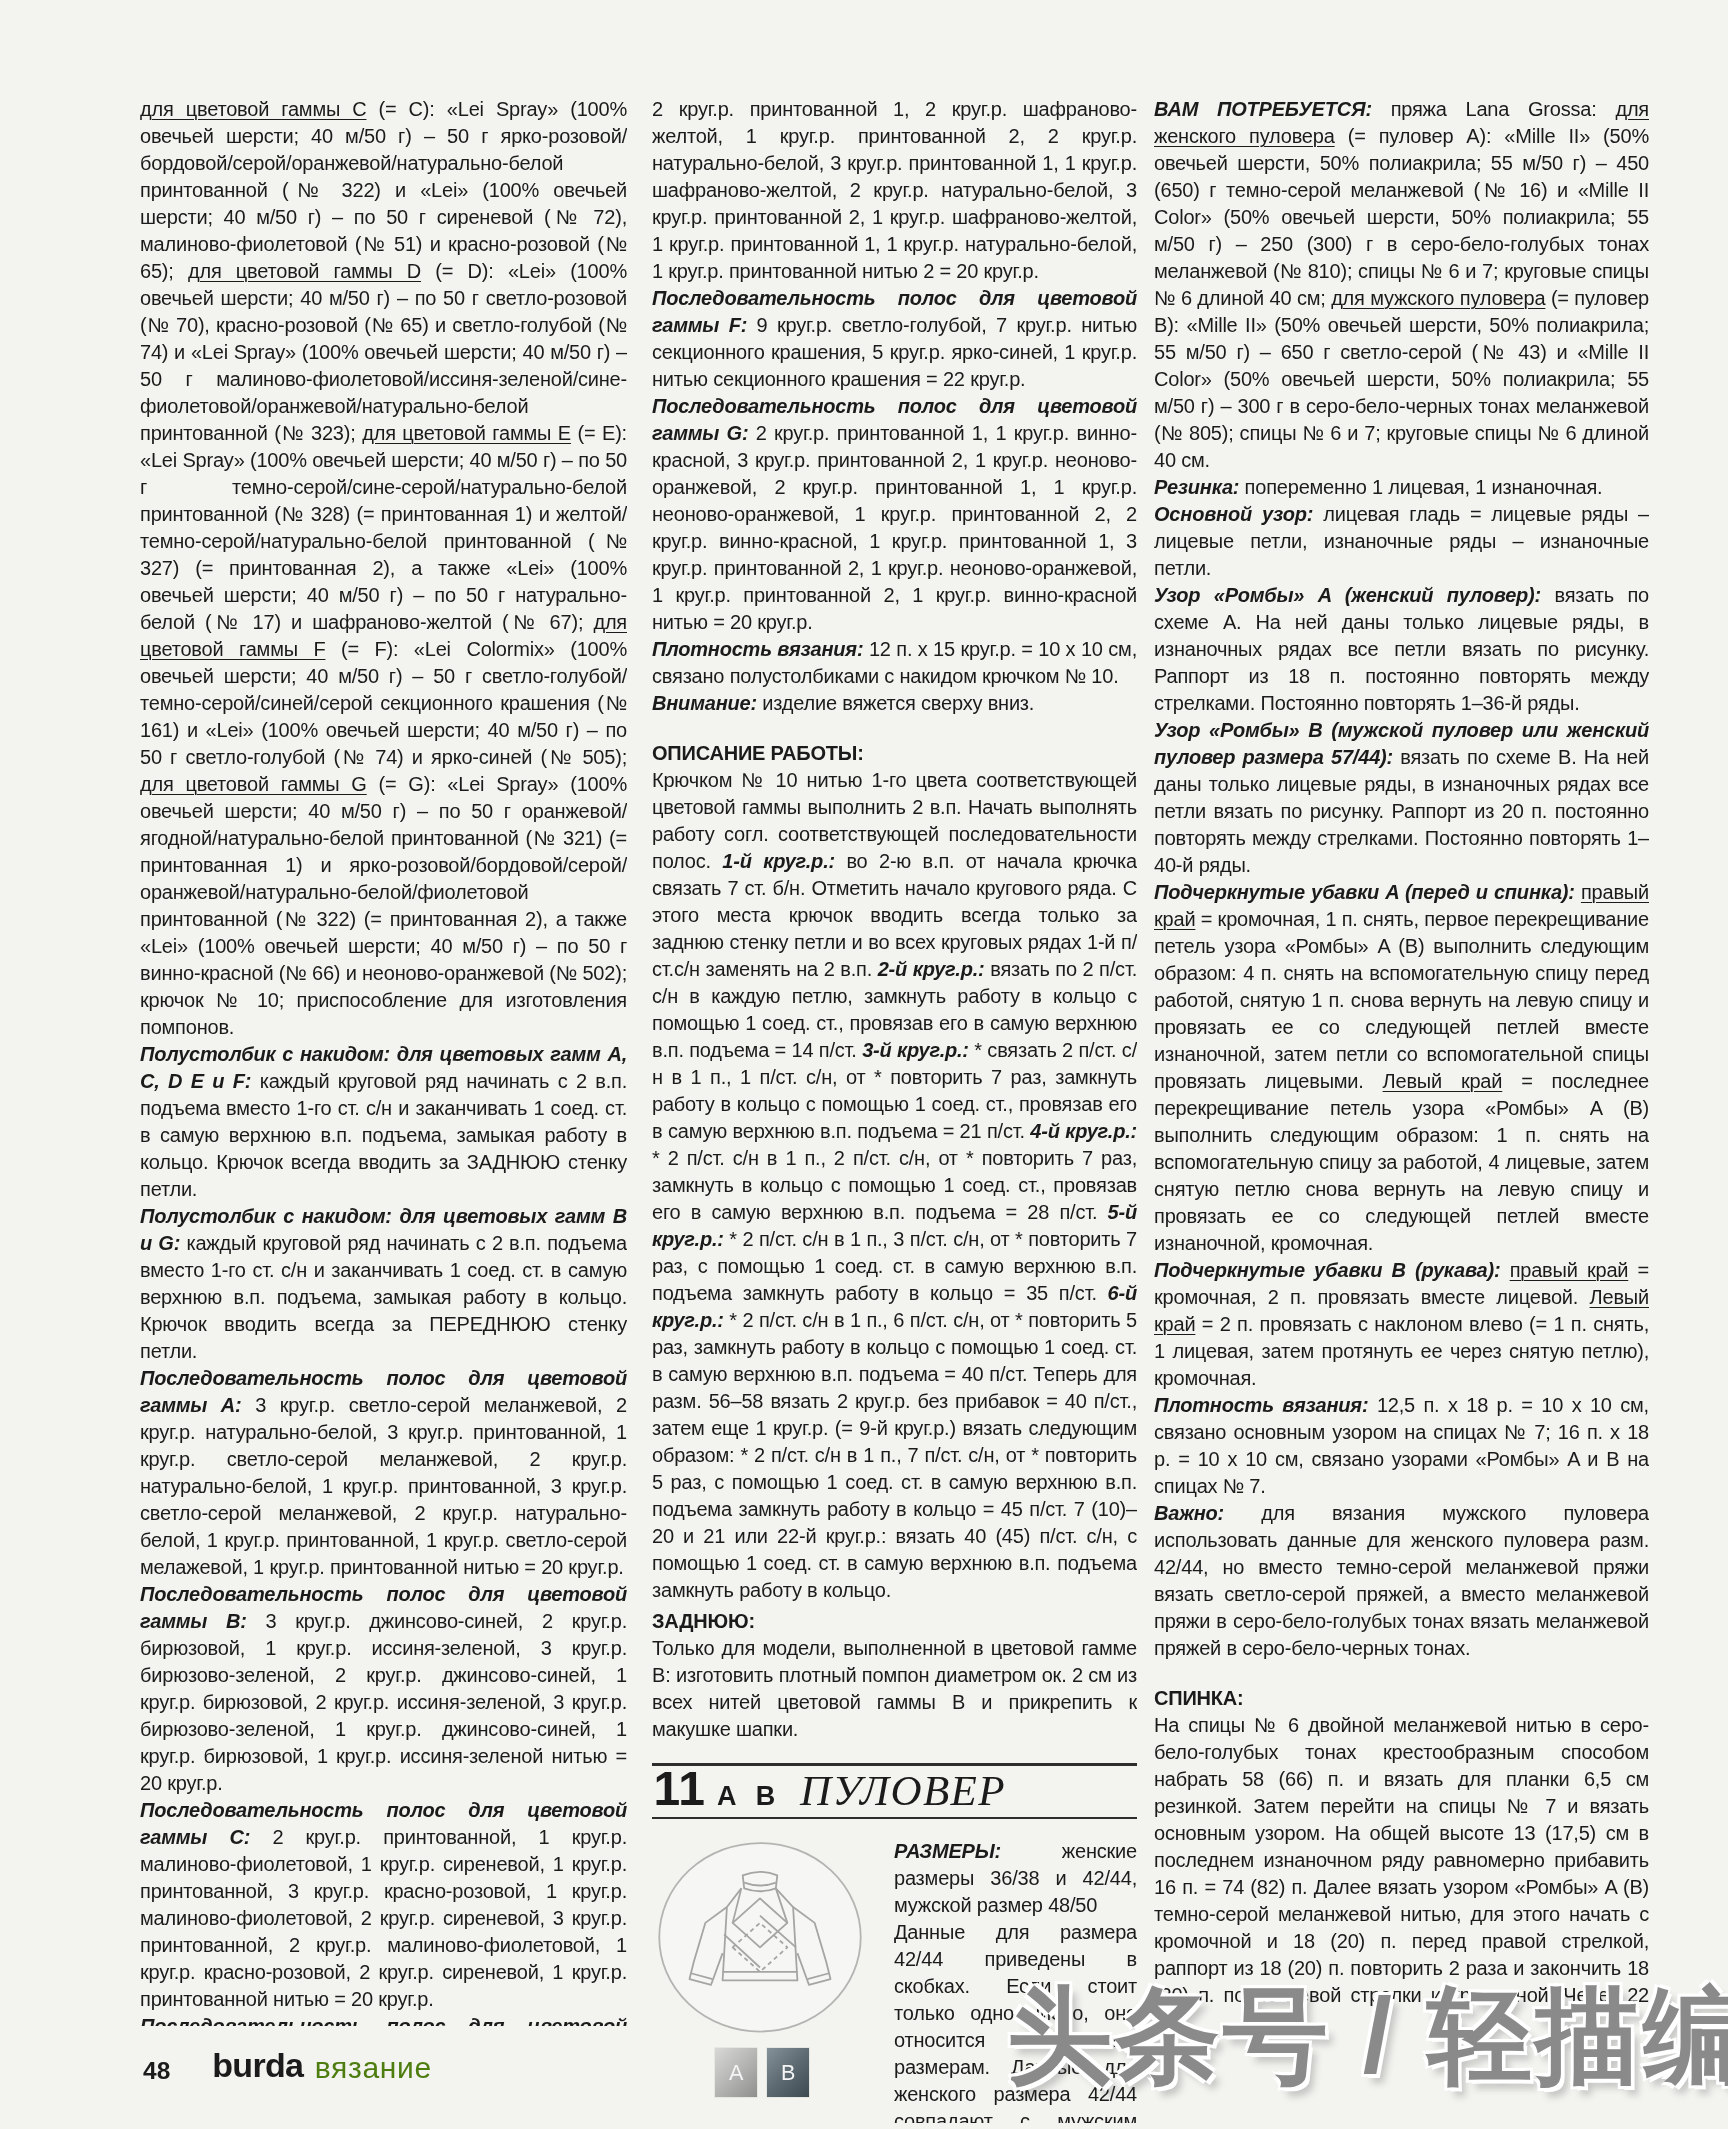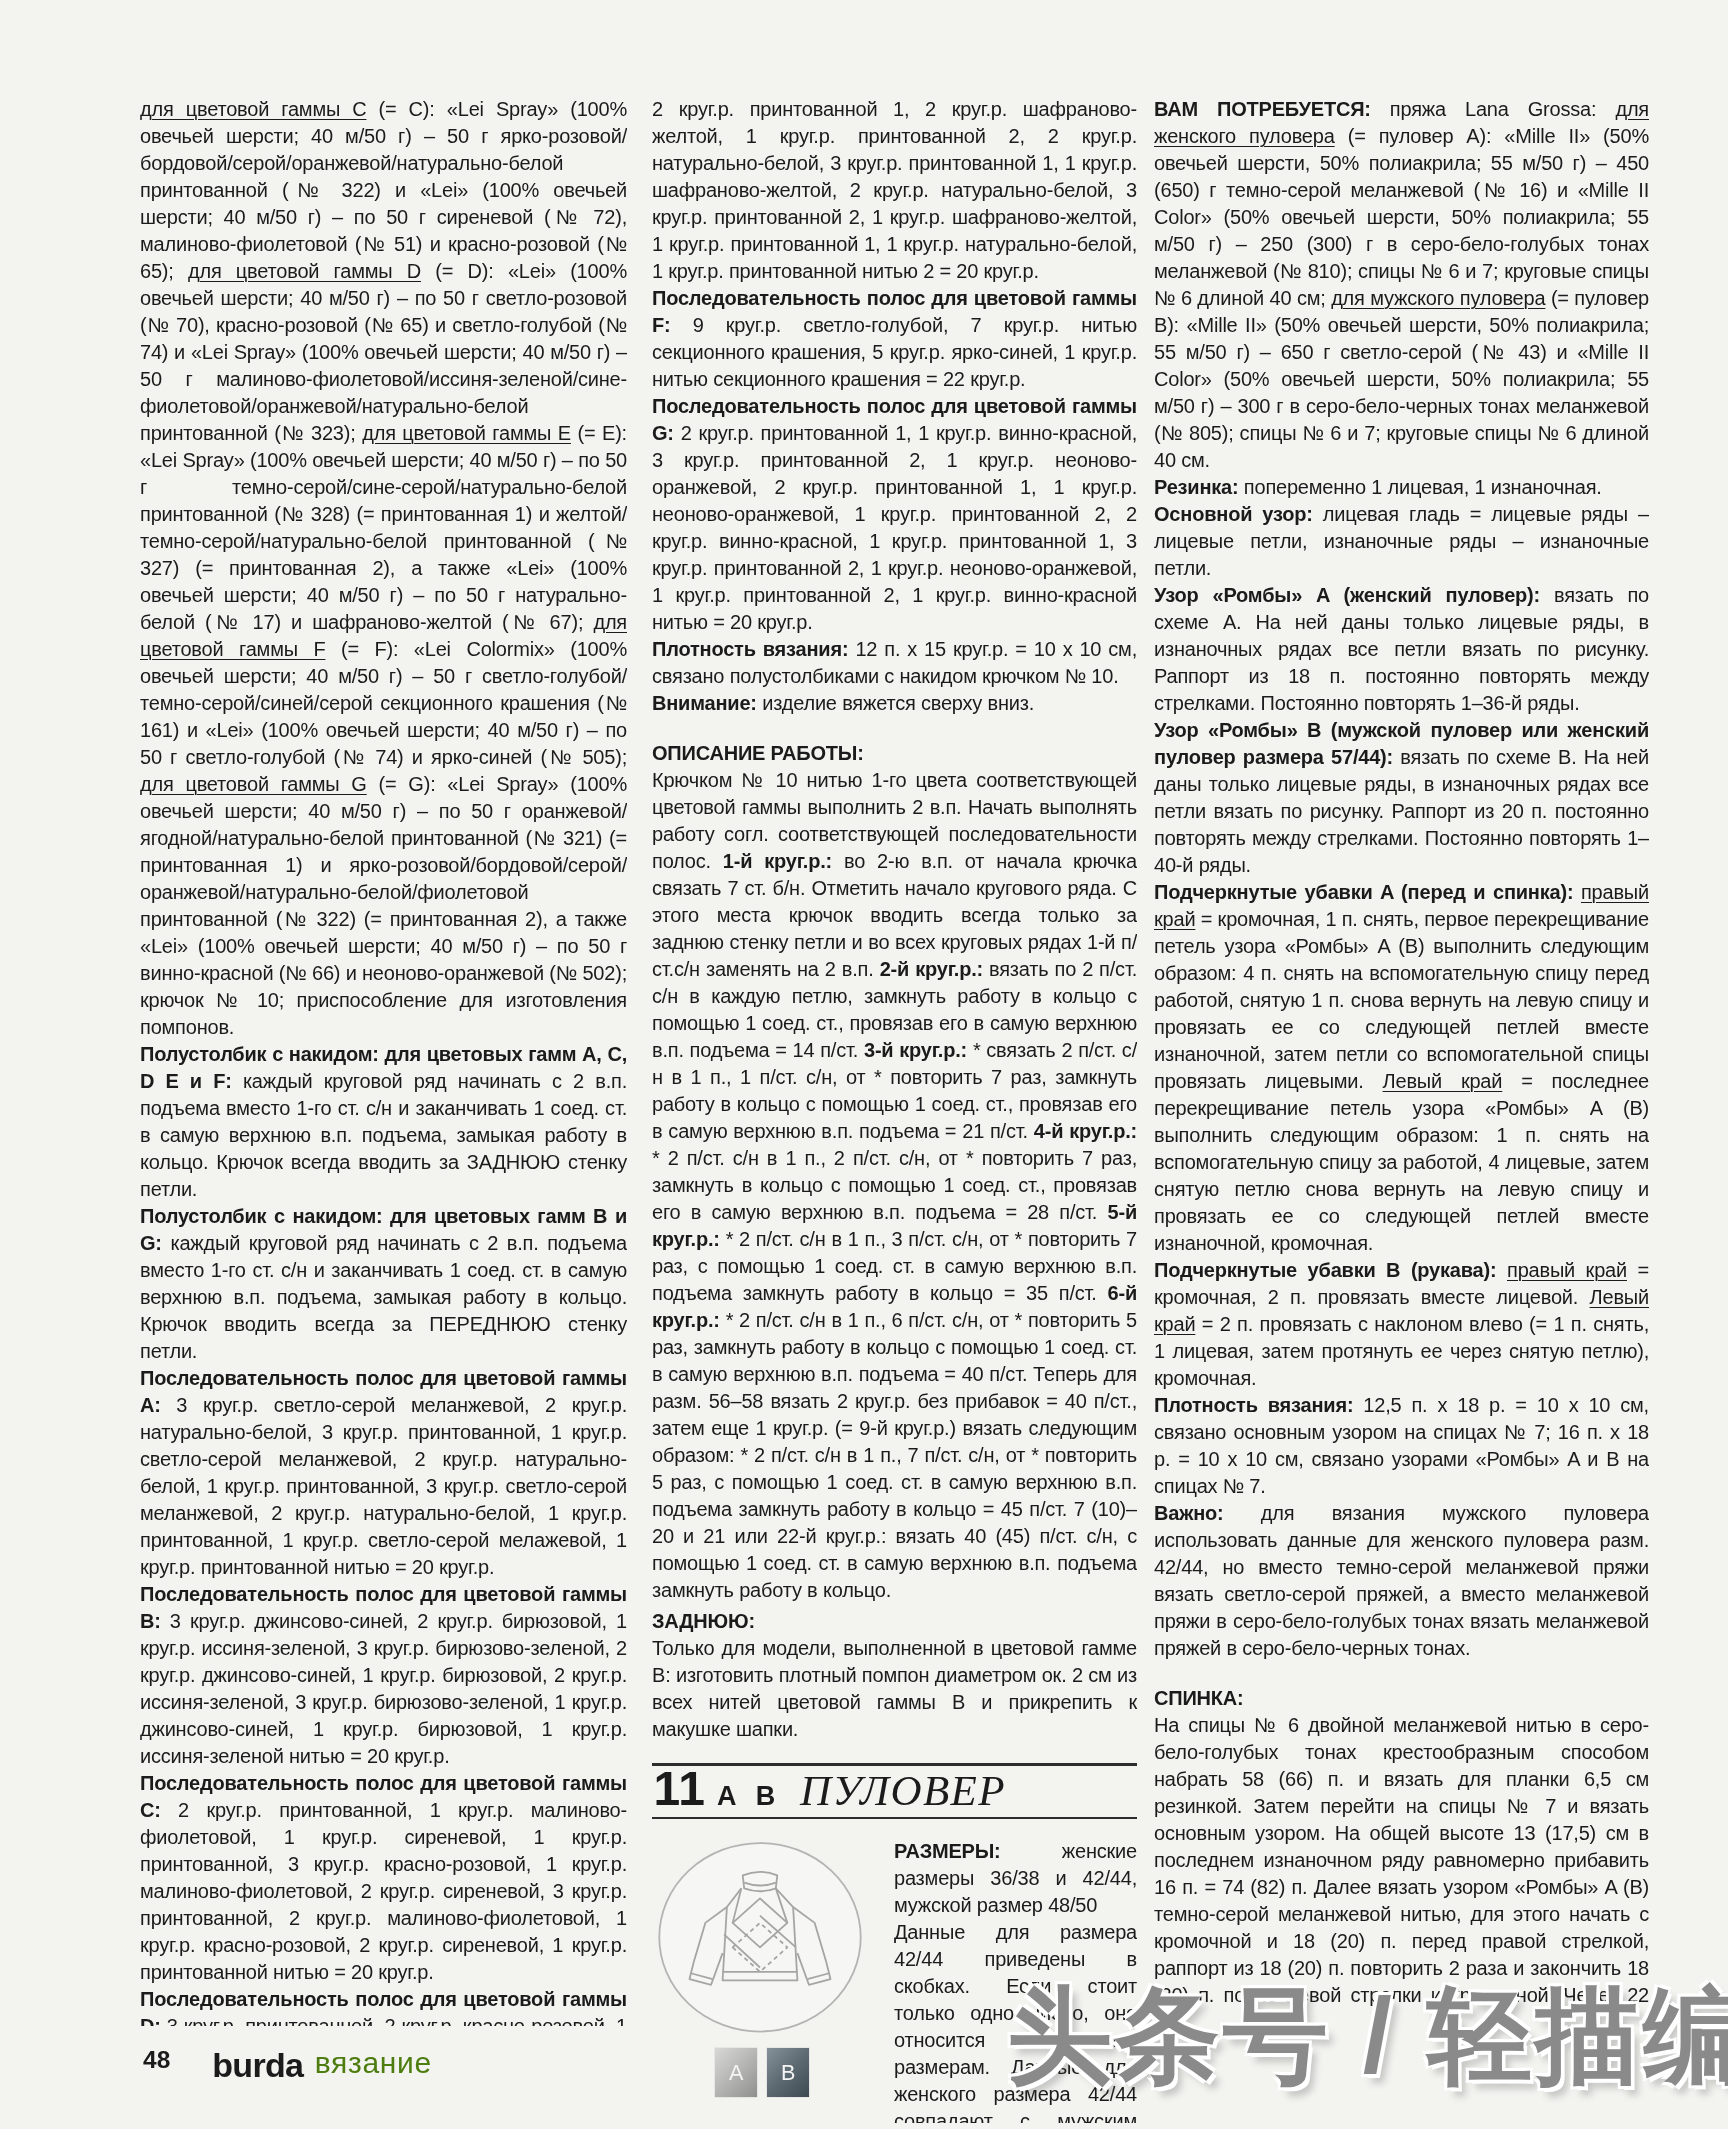--- a/index.html
+++ b/index.html
@@ -4,21 +4,21 @@
 <style>
   html,body{margin:0;padding:0;}
   body{
     width:1728px;height:2129px;position:relative;overflow:hidden;
     background:#f3f3f0;
     font-family:"Liberation Sans","DejaVu Sans",sans-serif;
     color:#1b1b1b;
   }
   .col{position:absolute;top:96px;text-align:justify;font-size:20px;line-height:27px;letter-spacing:-0.2px;overflow:hidden;}
   .col p{margin:0;}
-  .col p b{font-weight:bold;}
+  .col p b{font-weight:bold;font-style:italic;}
   .col p u{text-underline-offset:2.9px;text-decoration-thickness:1.4px;}
   #col1{left:140px;width:487px;height:1930px;}
   #col2{left:652px;width:485px;height:2027px;}
   #col3{left:1154px;width:495px;height:1910px;}
   .h-run{font-weight:bold;margin-top:23px !important;}
   .h-run.tight{margin-top:4.3px !important;}
   
   .pattern-block{margin-top:20px;}
   .pattern-rule-top{border-top:3.6px solid #2d2d2d;}
   .pattern-title-row{display:flex;align-items:baseline;padding:8.6px 1.4px 7.2px 1.4px;}
@@ -30,21 +30,21 @@
   .illo-row{display:flex;margin-top:19px;}
   .illo-left{width:222px;flex:0 0 222px;}
   .swatch-row{display:flex;gap:10px;margin:10px 0 0 63px;}
   .swatch{width:42px;height:49px;display:flex;align-items:center;justify-content:center;
           color:#f4f4f4;font-size:21.6px;box-shadow:0 0 0 0.7px rgba(0,0,0,0.08);}
   .swatch.a{background:linear-gradient(135deg,#d8d8d6 0%,#b9b9b7 45%,#8f8f8d 100%);}
   .swatch.b{background:linear-gradient(135deg,#86929a 0%,#5d6a72 50%,#3e4a52 100%);}
   .sizes-text{flex:1;margin-left:20px;text-align:justify;font-size:20px;line-height:27px;}
   .sizes-text p{margin:0;}
   
-  .footer{position:absolute;left:143px;top:2046px;display:flex;align-items:flex-start;}
+  .footer{position:absolute;left:143px;top:2046px;display:flex;align-items:flex-end;}
   .footer .pagenum{font-size:24.5px;font-weight:bold;}
   .footer .brand{font-size:34px;font-weight:bold;letter-spacing:-0.7px;margin-left:42px;}
   .footer .brand-suffix{font-size:30px;color:#4d7c0f;margin-left:11.5px;letter-spacing:0.7px;}
   
   .watermark{
     position:absolute;left:1007px;top:1967px;width:720px;
     font-size:105px;font-weight:bold;white-space:nowrap;
     color:#8a8a8a;
     text-shadow:-2.9px -2.9px 0 #ffffff,2.9px -2.9px 0 #ffffff,-2.9px 2.9px 0 #ffffff,3.6px 4.3px 0 #ffffff,7.2px 8.6px 7.2px rgba(60,60,60,0.25);
     letter-spacing:2.9px;

